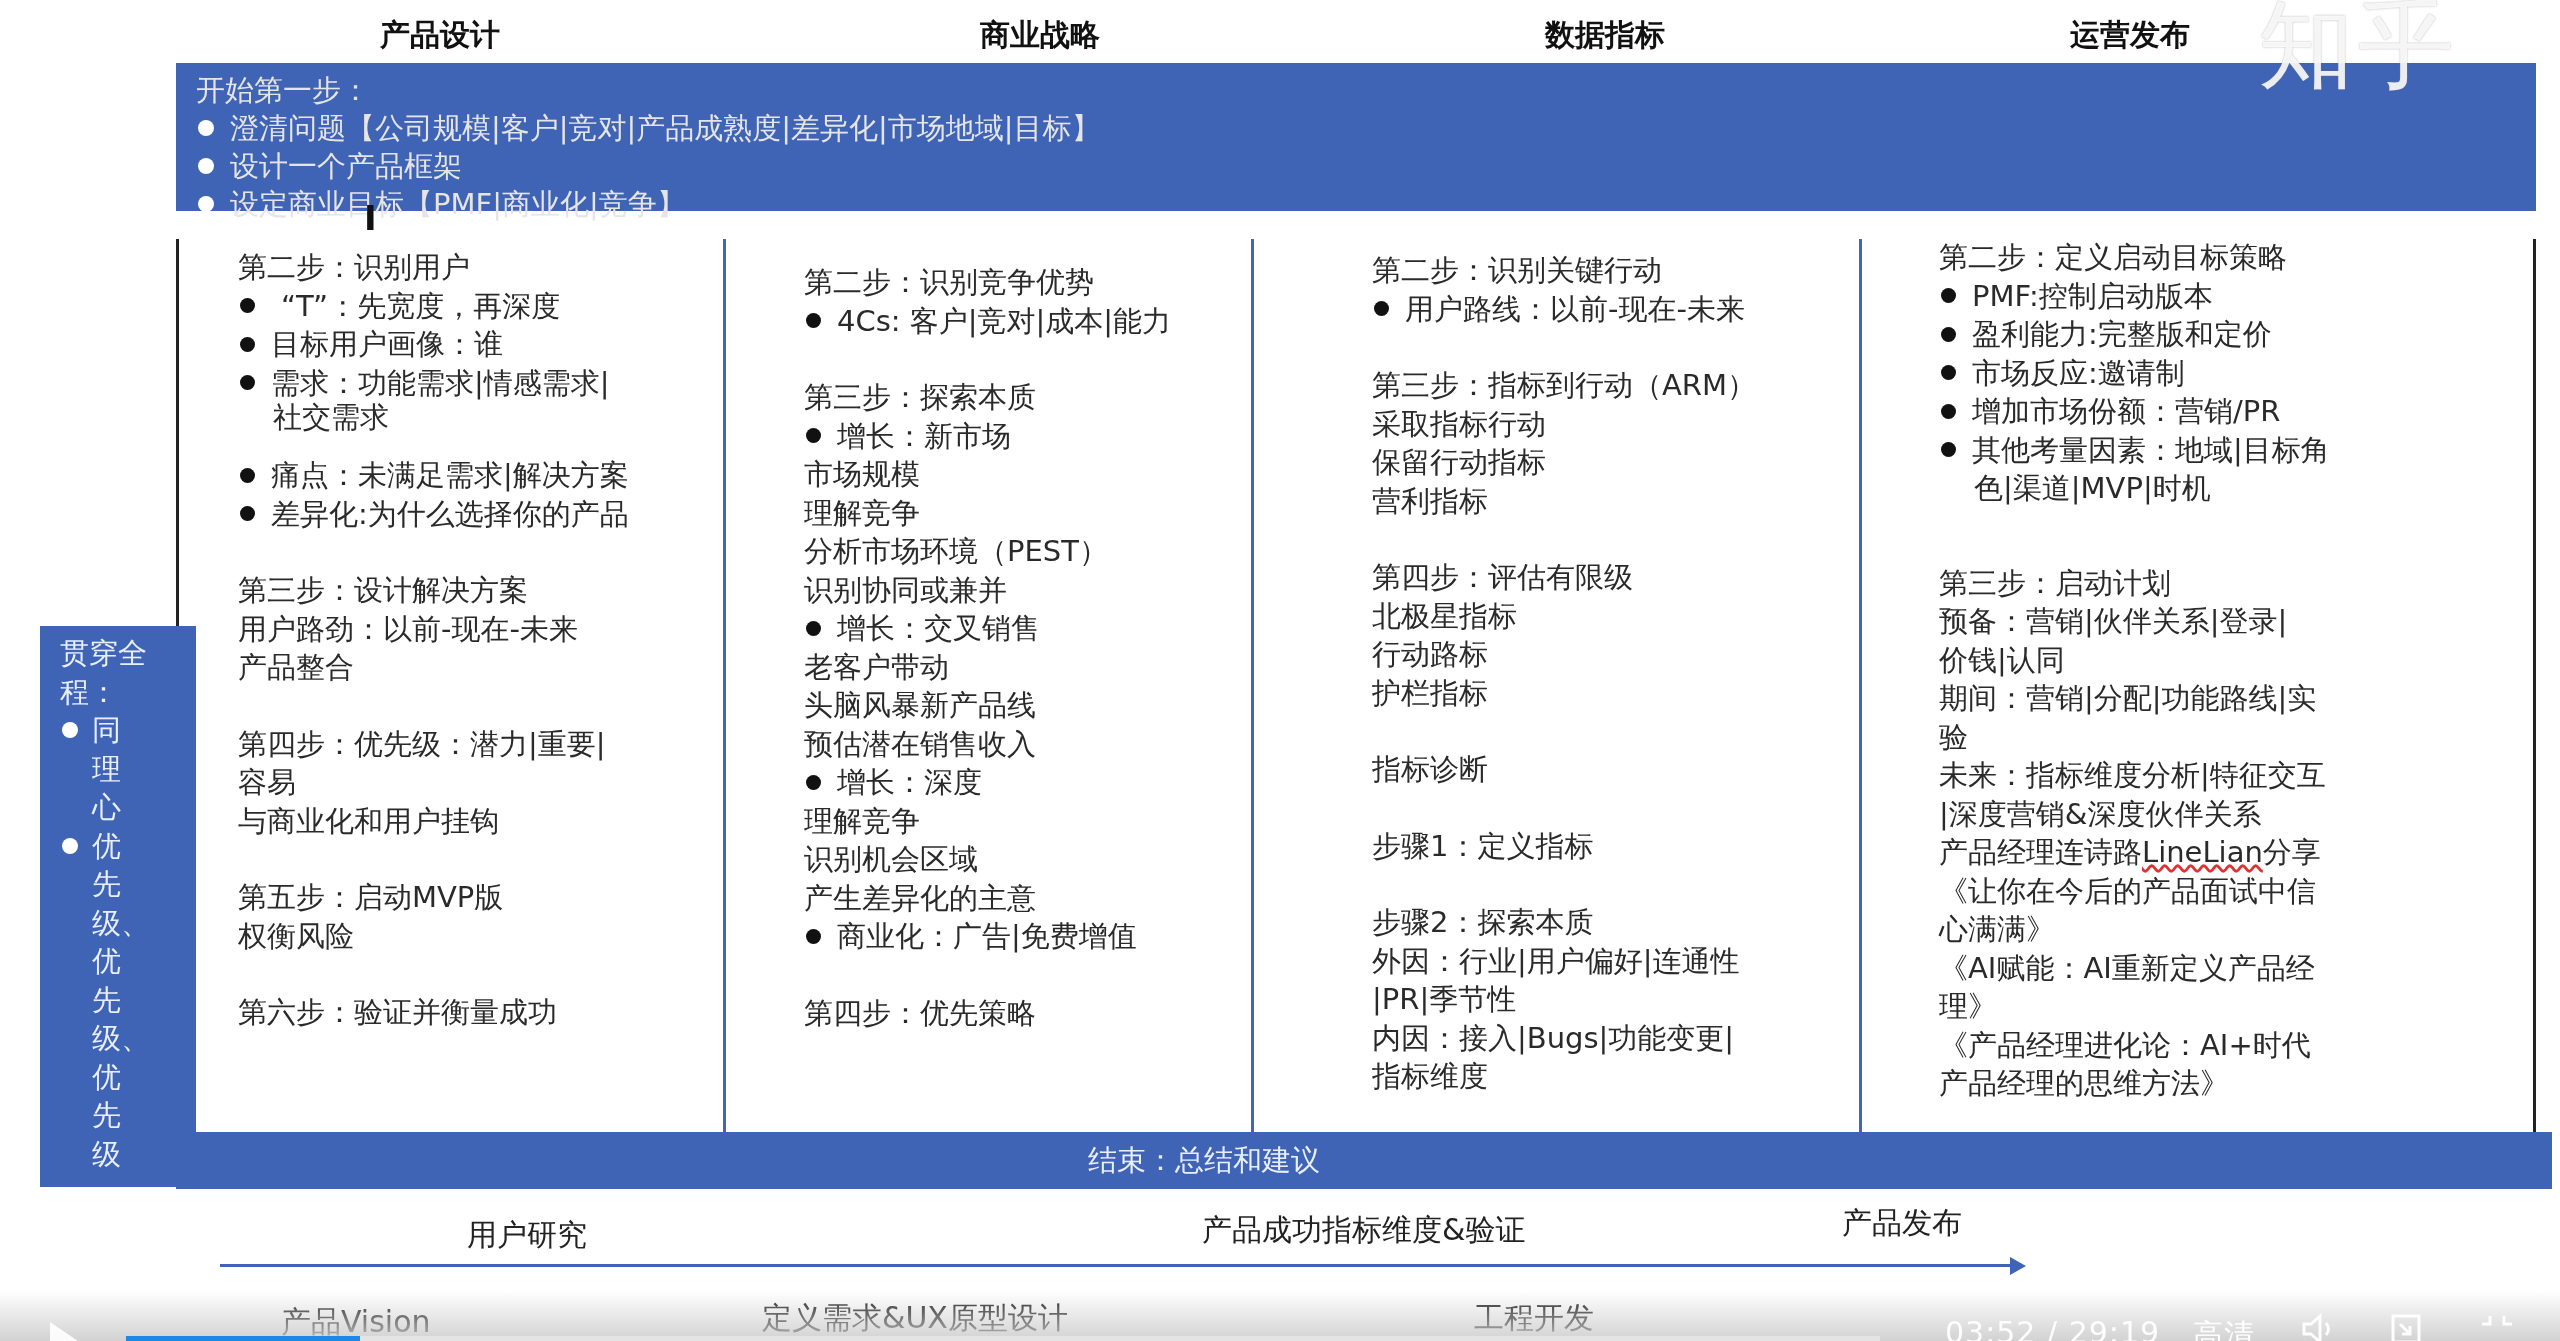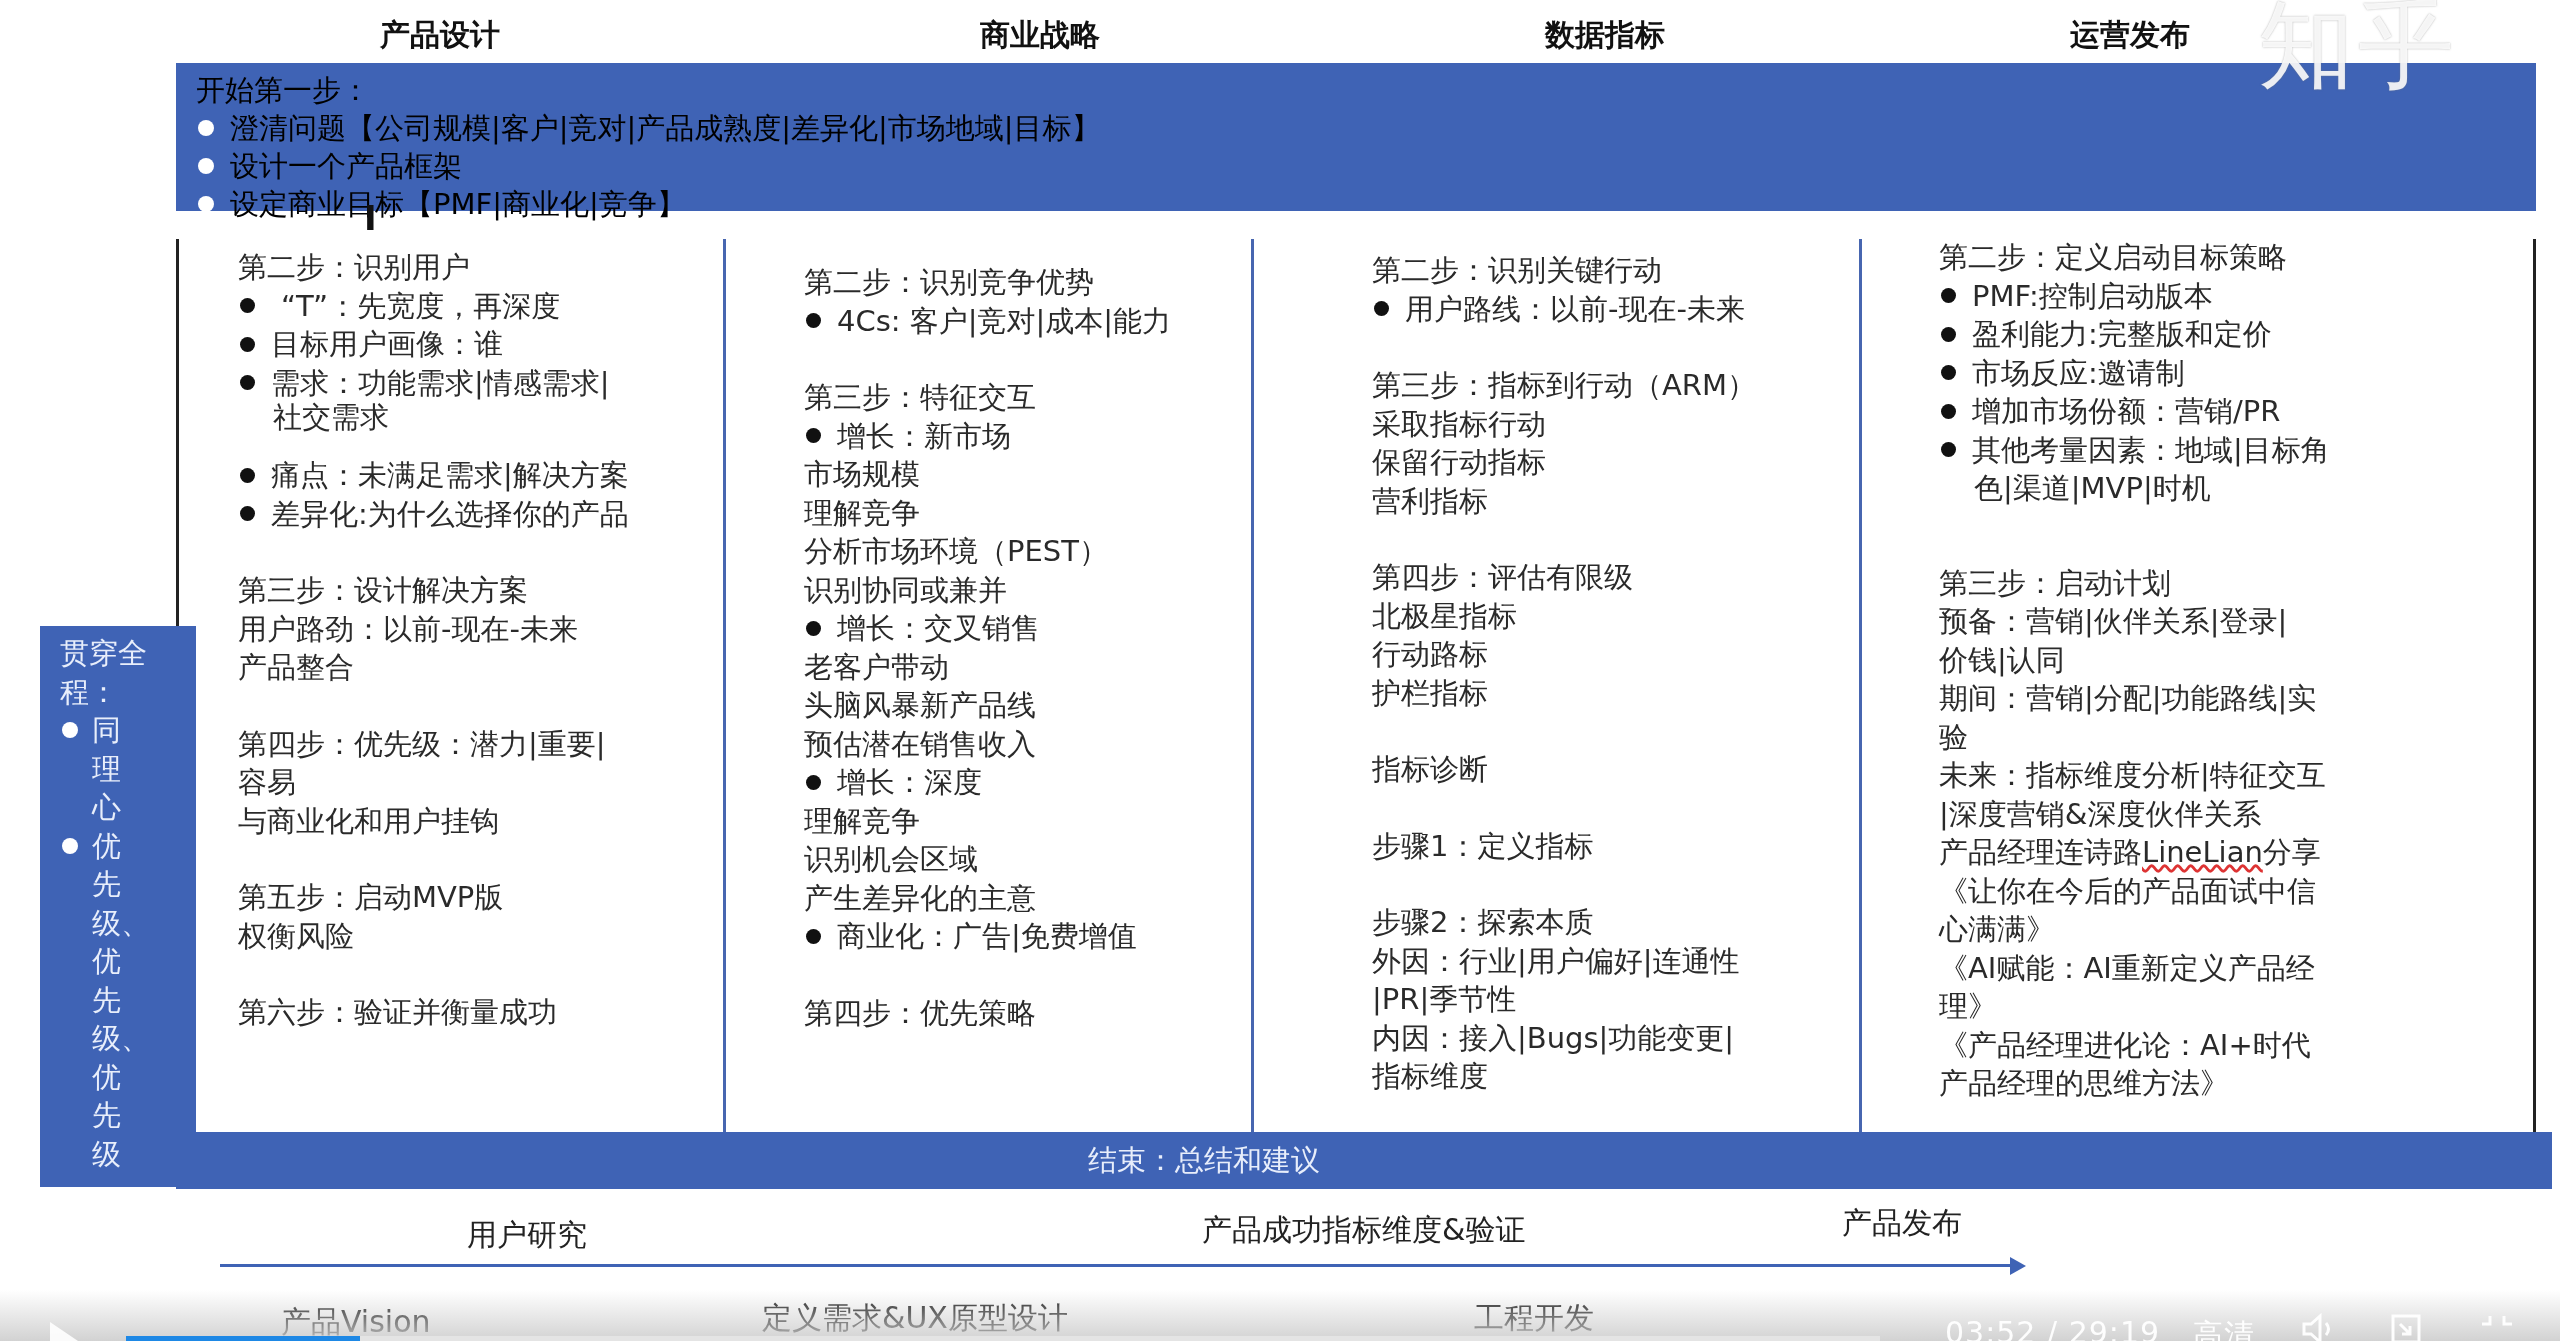--- a/index.html
+++ b/index.html
@@ -15,21 +15,21 @@
     text-align:center; line-height:46px;
   }
   .watermark {
     left:2258px; top:-18px; font-size:96px; color:rgba(255,255,255,0.88);
     font-weight:300; letter-spacing:4px;
     text-shadow:0 0 2px rgba(120,120,120,0.6);
     z-index:5;
   }
   .band-top {
     left:176px; top:63px; width:2360px; height:148px; background:#3f63b5;
-    color:#000000; font-size:29px; line-height:38px; padding:8px 0 0 20px; box-sizing:border-box;
+    color:#e5e5e5; font-size:29px; line-height:38px; padding:8px 0 0 20px; box-sizing:border-box;
   }
   .band-top .bl { display:flex; align-items:center; }
   .dot-w { display:inline-block; width:16px; height:16px; border-radius:50%; background:#fff; margin:0 16px 0 2px; flex:none; }
   .dot-b { display:inline-block; width:15px; height:15px; border-radius:50%; background:#111; margin:0 16px 0 2px; flex:none; }
   .panel {
     left:176px; top:239px; width:2360px; height:893px; background:#fff;
     border-left:3px solid #222; border-right:3px solid #222; box-sizing:border-box;
   }
   .divider { top:239px; width:3px; height:893px; background:#4766b0; }
   .col { top:239px; font-size:29px; line-height:38.5px; color:#2a2a2a; }
@@ -137,21 +137,21 @@
   <div class="ln">第六步：验证并衡量成功</div>
 </div>
 
 <div class="abs col" style="left:804px;top:263px;">
   <div class="ln">第二步：识别竞争优势</div>
   <div class="bl">
       <span class="dot-b"></span>
       <span>4Cs: 客户|竞对|成本|能力</span>
     </div>
   <div class="gap"></div>
-  <div class="ln">第三步：特征交互</div>
+  <div class="ln">第三步：探索本质</div>
   <div class="bl">
       <span class="dot-b"></span>
       <span>增长：新市场</span>
     </div>
   <div class="ln">市场规模</div>
   <div class="ln">理解竞争</div>
   <div class="ln">分析市场环境（PEST）</div>
   <div class="ln">识别协同或兼并</div>
   <div class="bl">
       <span class="dot-b"></span>

